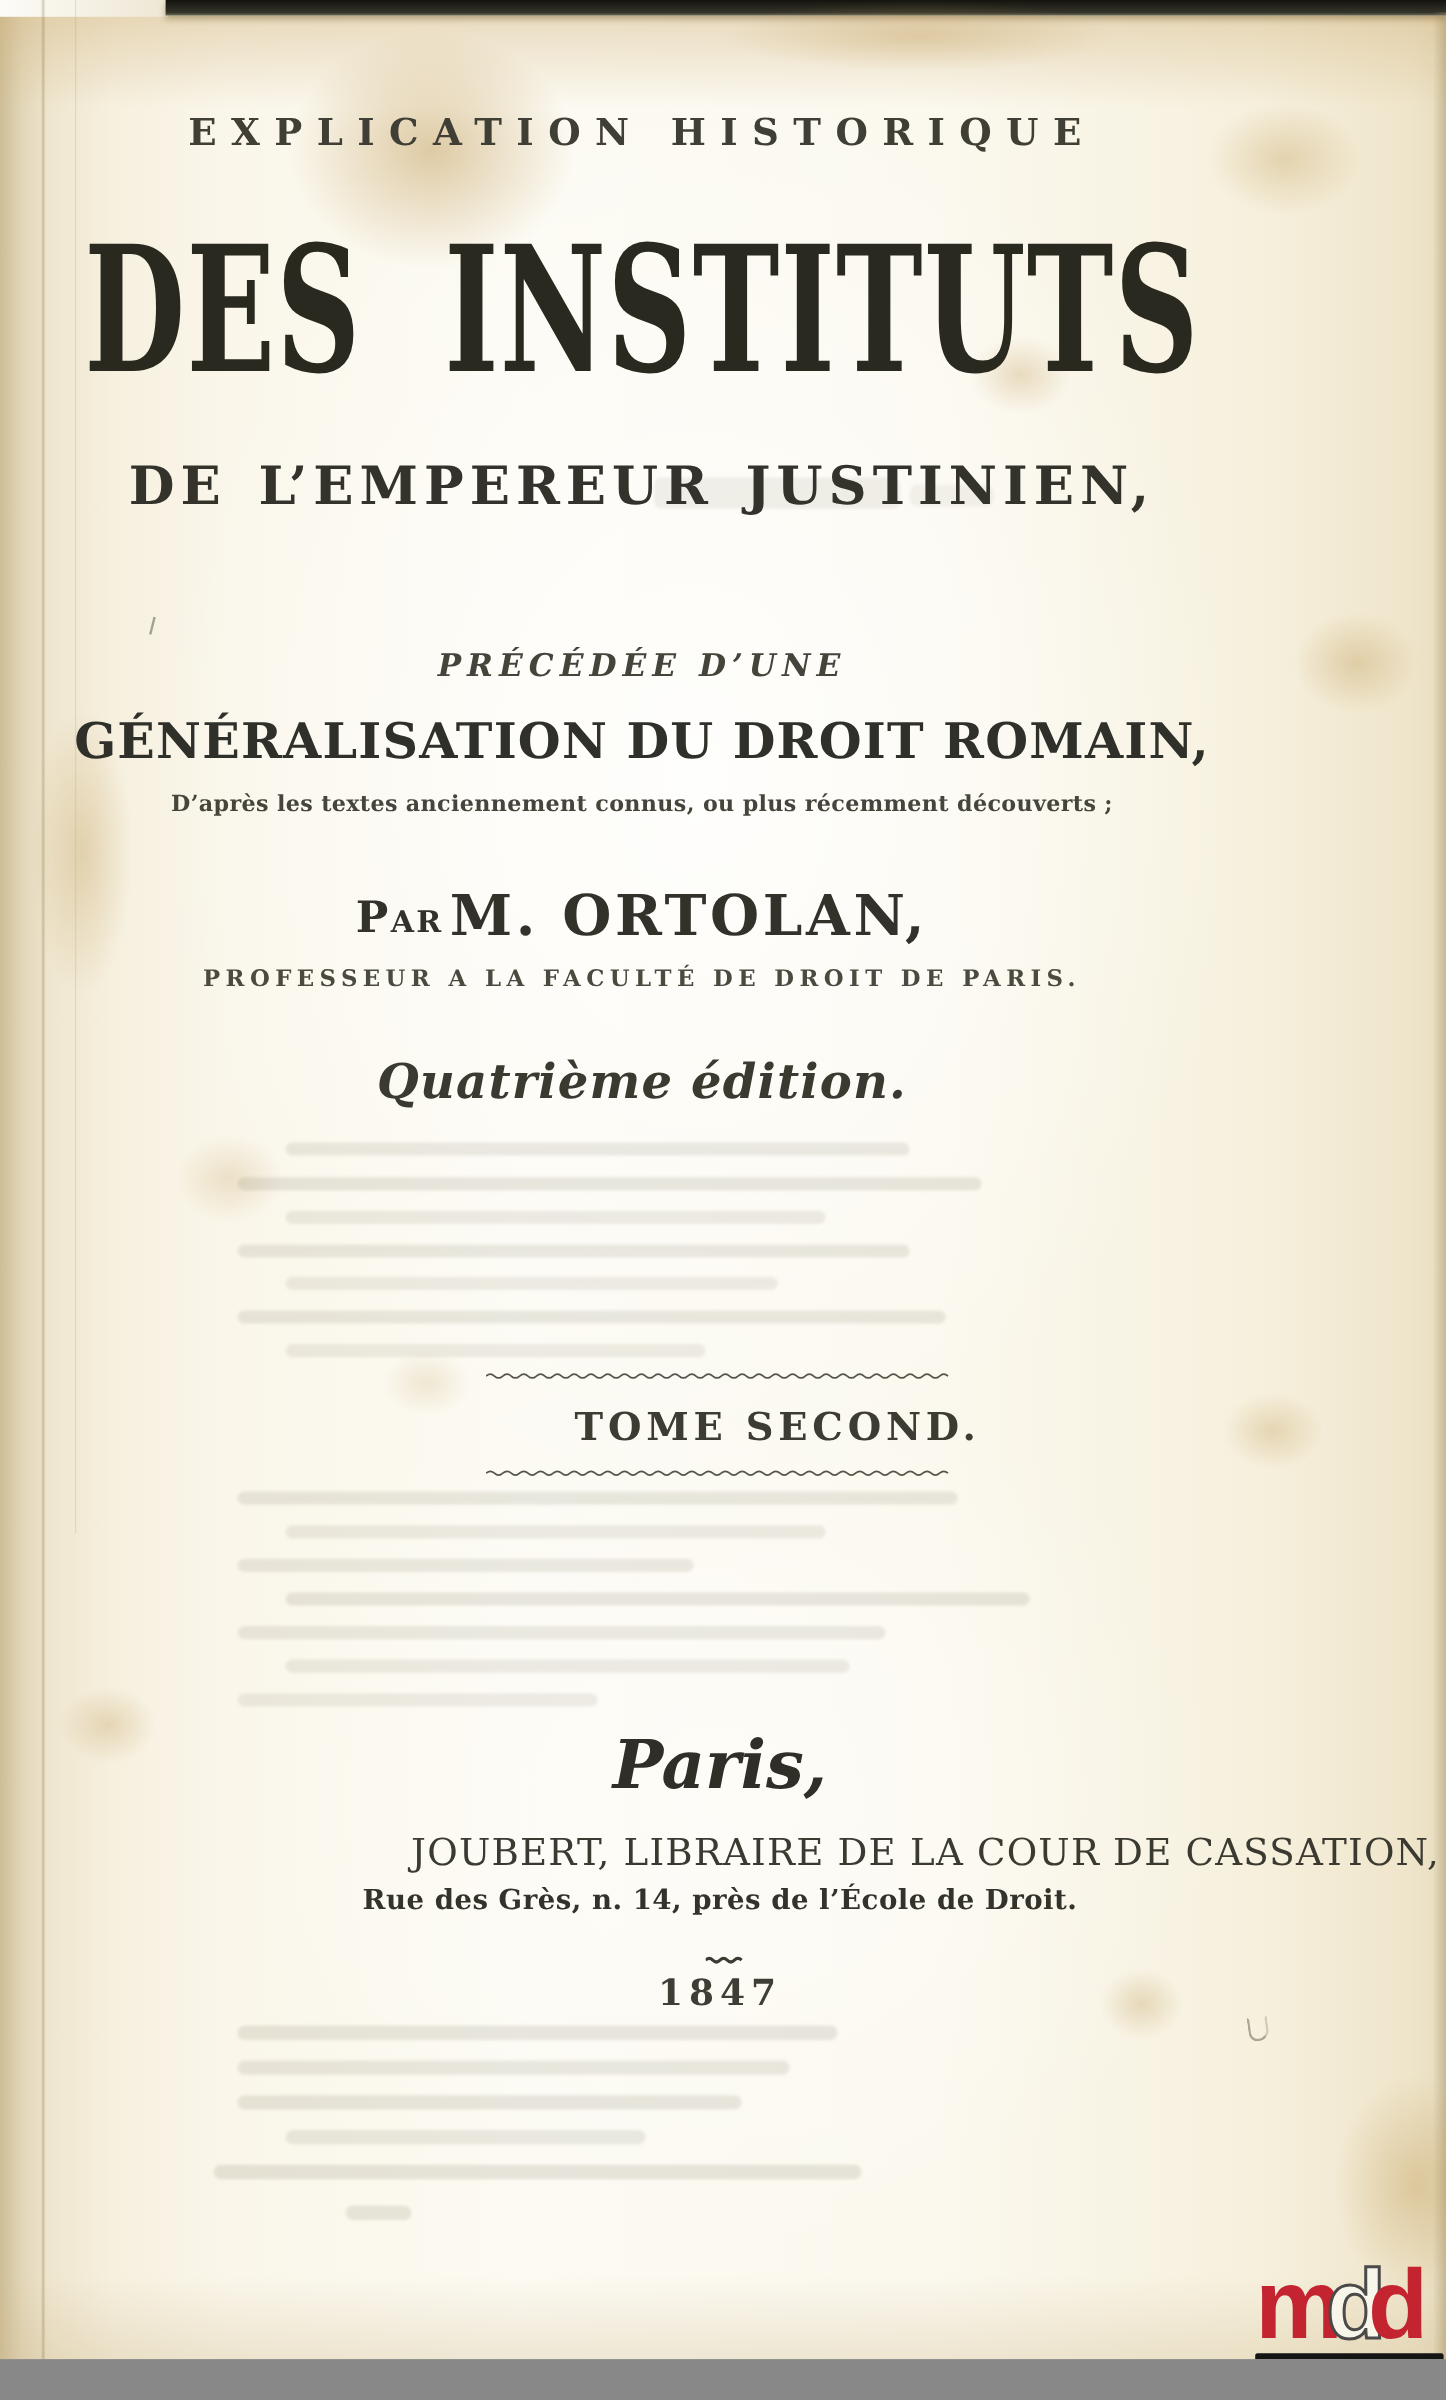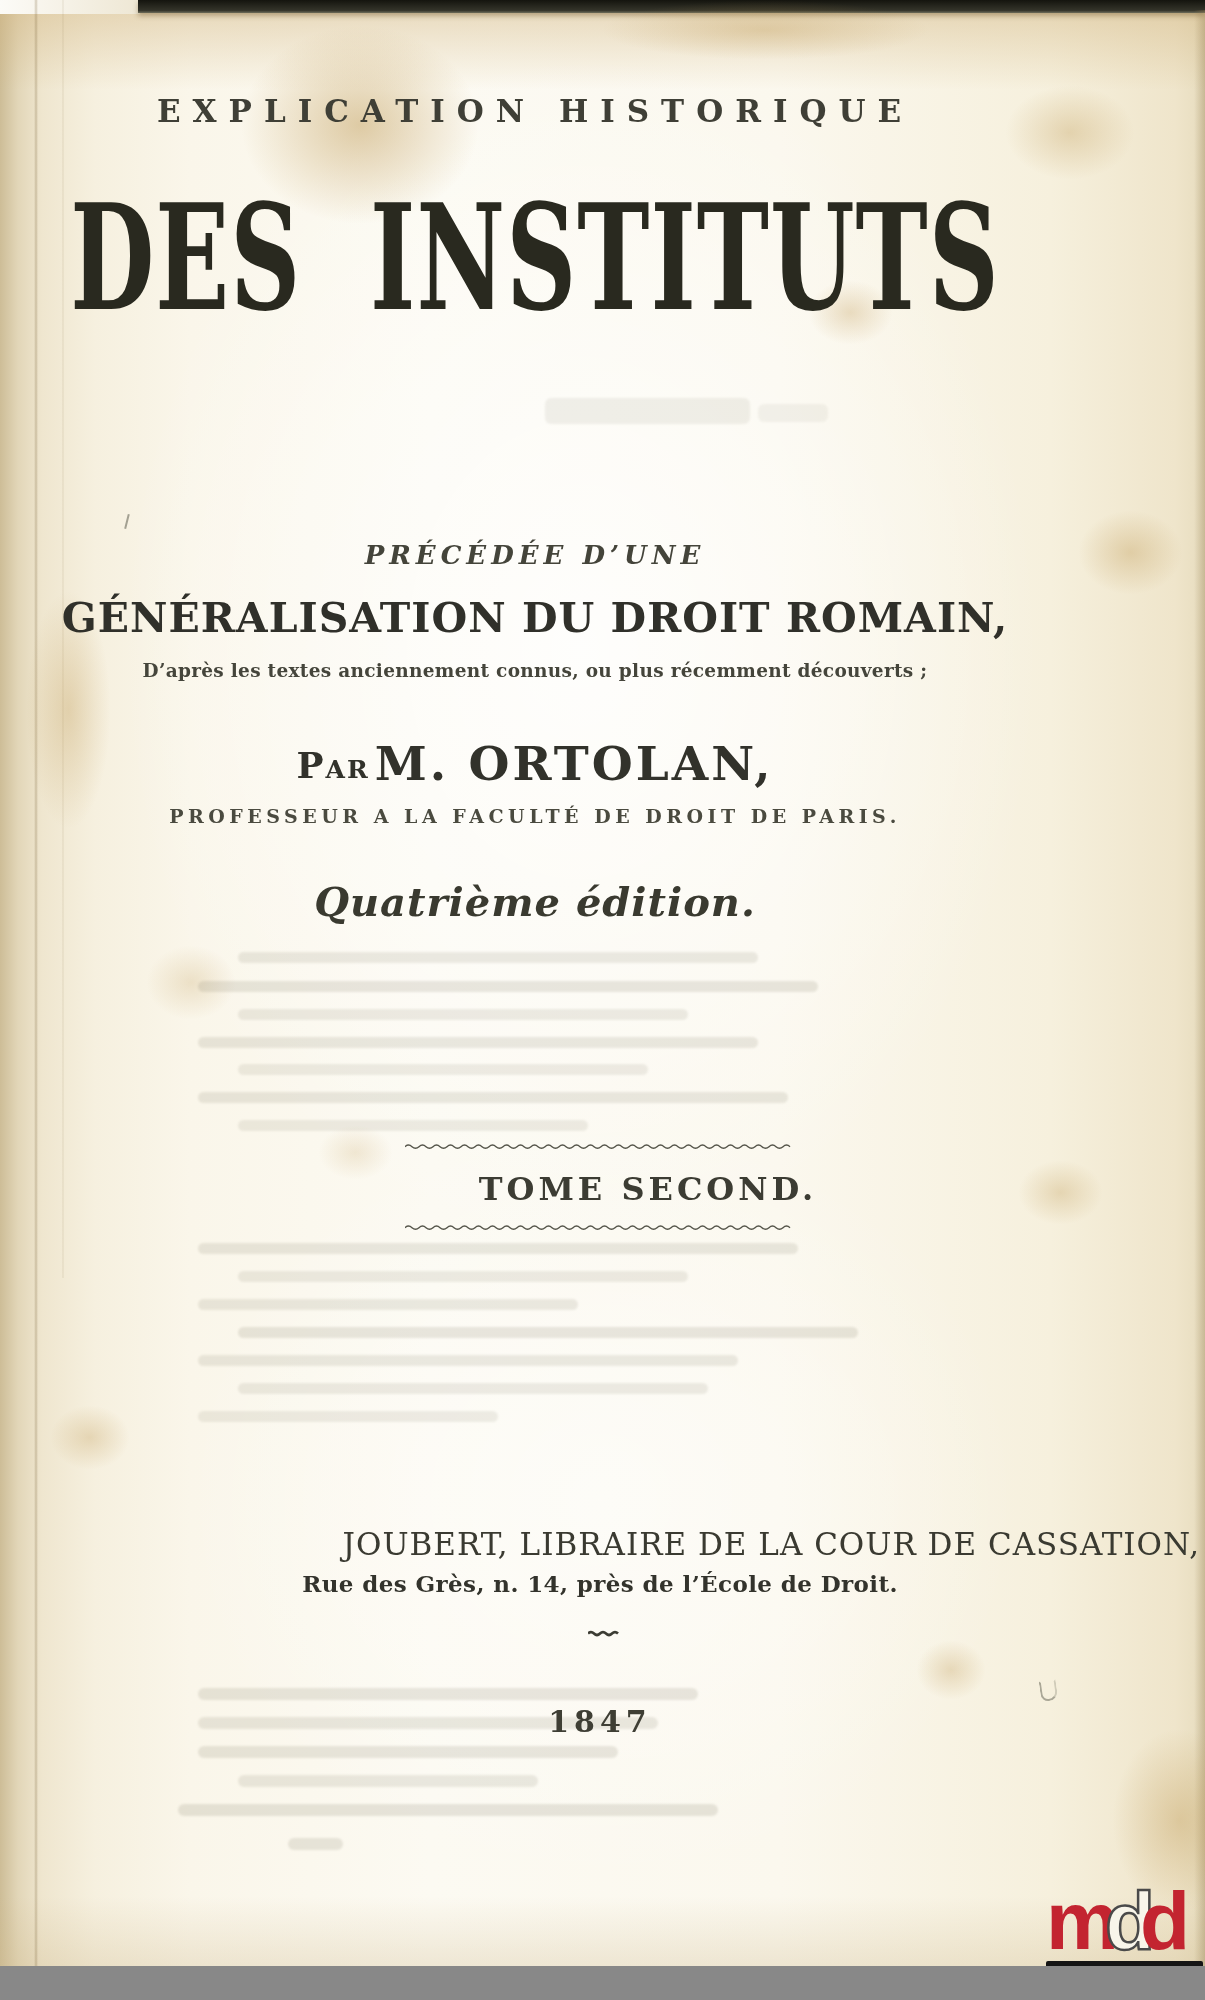--- a/index.html
+++ b/index.html
@@ -48,21 +48,21 @@
   .author-name{font-weight:700;font-size:47px;letter-spacing:3px;}
   .l-role{top:805px;font-weight:700;font-size:19px;letter-spacing:4.5px;color:#4a4a3f;}
   .l-edition{top:878px;font-weight:700;font-style:italic;font-size:40px;letter-spacing:1px;color:#3a3a30;}
   .l-tome{top:1170px;font-weight:700;font-size:32px;letter-spacing:4px;color:#3c3c33;padding-left:48px;}
   .squiggle{position:absolute;left:405px;}
   .sq1{top:1143px;} .sq2{top:1224px;}
   .l-city{top:1438px;font-weight:700;font-style:italic;font-size:56px;color:#2f2f28;}
   .l-publisher{top:1526px;font-weight:400;font-size:31px;letter-spacing:1px;color:#3a3a31;text-align:right;}
   .l-address{top:1570px;font-weight:700;font-size:23px;letter-spacing:.4px;color:#33332c;}
   .imprint-dash{position:absolute;left:588px;top:1630px;}
-  .l-year{top:1704px;font-weight:700;font-size:30px;letter-spacing:5px;color:#3e3e34;}
+  .l-year{top:1644px;font-weight:700;font-size:30px;letter-spacing:5px;color:#3e3e34;}
 
   .ghost{position:absolute;border-radius:6px;background:#7d7862;filter:blur(1.3px);}
   .stain{position:absolute;border-radius:50%;pointer-events:none;}
 
   .mark-u{position:absolute;left:1040px;top:1680px;width:13px;height:17px;
     border:2px solid rgba(95,95,80,.5);border-top-color:transparent;border-right-color:rgba(95,95,80,.25);
     border-radius:0 0 11px 9px;transform:rotate(-8deg);}
   .mark-slash{position:absolute;left:126px;top:514px;width:2px;height:15px;
     background:rgba(80,80,66,.5);transform:rotate(14deg);}
 
@@ -124,39 +124,41 @@
       <div class="ghost" style="top: 1688px; left: 198px; width: 500px; height: 12px; opacity: 0.16;"></div>
       <div class="ghost" style="top: 1717px; left: 198px; width: 460px; height: 12px; opacity: 0.15;"></div>
       <div class="ghost" style="top: 1746px; left: 198px; width: 420px; height: 12px; opacity: 0.16;"></div>
       <div class="ghost" style="top: 1775px; left: 238px; width: 300px; height: 12px; opacity: 0.14;"></div>
       <div class="ghost" style="top: 1804px; left: 178px; width: 540px; height: 12px; opacity: 0.17;"></div>
       <div class="ghost" style="top: 1838px; left: 288px; width: 55px; height: 12px; opacity: 0.16;"></div>
     </div>
 
   <div class="u line l-series">EXPLICATION HISTORIQUE</div>
   <h1 class="u line main-title">DES INSTITUTS</h1>
+  <div class="u line l-subtitle">DE L’EMPEREUR JUSTINIEN,</div>
   <div class="u line l-preceded">PRÉCÉDÉE D’UNE</div>
   <div class="u line l-sources">D’après les textes anciennement connus, ou plus récemment découverts ;</div>
   <div class="u line l-general">GÉNÉRALISATION DU DROIT ROMAIN,</div>
 
   <div class="u line l-author">
     <span class="by-label">Par</span>
     <span class="author-name">M. ORTOLAN,</span>
   </div>
   <div class="u line l-role">PROFESSEUR A LA FACULTÉ DE DROIT DE PARIS.</div>
   <div class="u line l-edition">Quatrième édition.</div>
 
   <svg class="squiggle sq1" width="390" height="8" viewBox="0 0 390 8">
     <path id="wave1" fill="none" stroke="#55554a" stroke-width="1.4" d="M0 3.7 Q3.5 0.5 7 3.7 Q10.5 6.9 14 3.7 Q17.5 0.5 21 3.7 Q24.5 6.9 28 3.7 Q31.5 0.5 35 3.7 Q38.5 6.9 42 3.7 Q45.5 0.5 49 3.7 Q52.5 6.9 56 3.7 Q59.5 0.5 63 3.7 Q66.5 6.9 70 3.7 Q73.5 0.5 77 3.7 Q80.5 6.9 84 3.7 Q87.5 0.5 91 3.7 Q94.5 6.9 98 3.7 Q101.5 0.5 105 3.7 Q108.5 6.9 112 3.7 Q115.5 0.5 119 3.7 Q122.5 6.9 126 3.7 Q129.5 0.5 133 3.7 Q136.5 6.9 140 3.7 Q143.5 0.5 147 3.7 Q150.5 6.9 154 3.7 Q157.5 0.5 161 3.7 Q164.5 6.9 168 3.7 Q171.5 0.5 175 3.7 Q178.5 6.9 182 3.7 Q185.5 0.5 189 3.7 Q192.5 6.9 196 3.7 Q199.5 0.5 203 3.7 Q206.5 6.9 210 3.7 Q213.5 0.5 217 3.7 Q220.5 6.9 224 3.7 Q227.5 0.5 231 3.7 Q234.5 6.9 238 3.7 Q241.5 0.5 245 3.7 Q248.5 6.9 252 3.7 Q255.5 0.5 259 3.7 Q262.5 6.9 266 3.7 Q269.5 0.5 273 3.7 Q276.5 6.9 280 3.7 Q283.5 0.5 287 3.7 Q290.5 6.9 294 3.7 Q297.5 0.5 301 3.7 Q304.5 6.9 308 3.7 Q311.5 0.5 315 3.7 Q318.5 6.9 322 3.7 Q325.5 0.5 329 3.7 Q332.5 6.9 336 3.7 Q339.5 0.5 343 3.7 Q346.5 6.9 350 3.7 Q353.5 0.5 357 3.7 Q360.5 6.9 364 3.7 Q367.5 0.5 371 3.7 Q374.5 6.9 378 3.7 Q381.5 0.5 385 3.7"></path>
   </svg>
   <div class="w line l-tome">TOME SECOND.</div>
   <svg class="squiggle sq2" width="390" height="8" viewBox="0 0 390 8">
     <path id="wave2" fill="none" stroke="#55554a" stroke-width="1.4" d="M0 3.7 Q3.5 0.5 7 3.7 Q10.5 6.9 14 3.7 Q17.5 0.5 21 3.7 Q24.5 6.9 28 3.7 Q31.5 0.5 35 3.7 Q38.5 6.9 42 3.7 Q45.5 0.5 49 3.7 Q52.5 6.9 56 3.7 Q59.5 0.5 63 3.7 Q66.5 6.9 70 3.7 Q73.5 0.5 77 3.7 Q80.5 6.9 84 3.7 Q87.5 0.5 91 3.7 Q94.5 6.9 98 3.7 Q101.5 0.5 105 3.7 Q108.5 6.9 112 3.7 Q115.5 0.5 119 3.7 Q122.5 6.9 126 3.7 Q129.5 0.5 133 3.7 Q136.5 6.9 140 3.7 Q143.5 0.5 147 3.7 Q150.5 6.9 154 3.7 Q157.5 0.5 161 3.7 Q164.5 6.9 168 3.7 Q171.5 0.5 175 3.7 Q178.5 6.9 182 3.7 Q185.5 0.5 189 3.7 Q192.5 6.9 196 3.7 Q199.5 0.5 203 3.7 Q206.5 6.9 210 3.7 Q213.5 0.5 217 3.7 Q220.5 6.9 224 3.7 Q227.5 0.5 231 3.7 Q234.5 6.9 238 3.7 Q241.5 0.5 245 3.7 Q248.5 6.9 252 3.7 Q255.5 0.5 259 3.7 Q262.5 6.9 266 3.7 Q269.5 0.5 273 3.7 Q276.5 6.9 280 3.7 Q283.5 0.5 287 3.7 Q290.5 6.9 294 3.7 Q297.5 0.5 301 3.7 Q304.5 6.9 308 3.7 Q311.5 0.5 315 3.7 Q318.5 6.9 322 3.7 Q325.5 0.5 329 3.7 Q332.5 6.9 336 3.7 Q339.5 0.5 343 3.7 Q346.5 6.9 350 3.7 Q353.5 0.5 357 3.7 Q360.5 6.9 364 3.7 Q367.5 0.5 371 3.7 Q374.5 6.9 378 3.7 Q381.5 0.5 385 3.7"></path>
   </svg>
 
+  <div class="w line l-city">Paris,</div>
   <div class="w line l-publisher">JOUBERT, LIBRAIRE DE LA COUR DE CASSATION,</div>
   <div class="w line l-address">Rue des Grès, n. 14, près de l’École de Droit.</div>
   <svg class="imprint-dash" width="32" height="9" viewBox="0 0 32 9">
     <path id="wave3" fill="none" stroke="#3c3c33" stroke-width="2.6" d="M0 3.5 Q3 0.5 6 3.5 Q9 6.5 12 3.5 Q15 0.5 18 3.5 Q21 6.5 24 3.5 Q27 0.5 30 3.5"></path>
   </svg>
   <div class="w line l-year">1847</div>
 
   <div class="mark-u"></div>
   <div class="mark-slash"></div>
 

